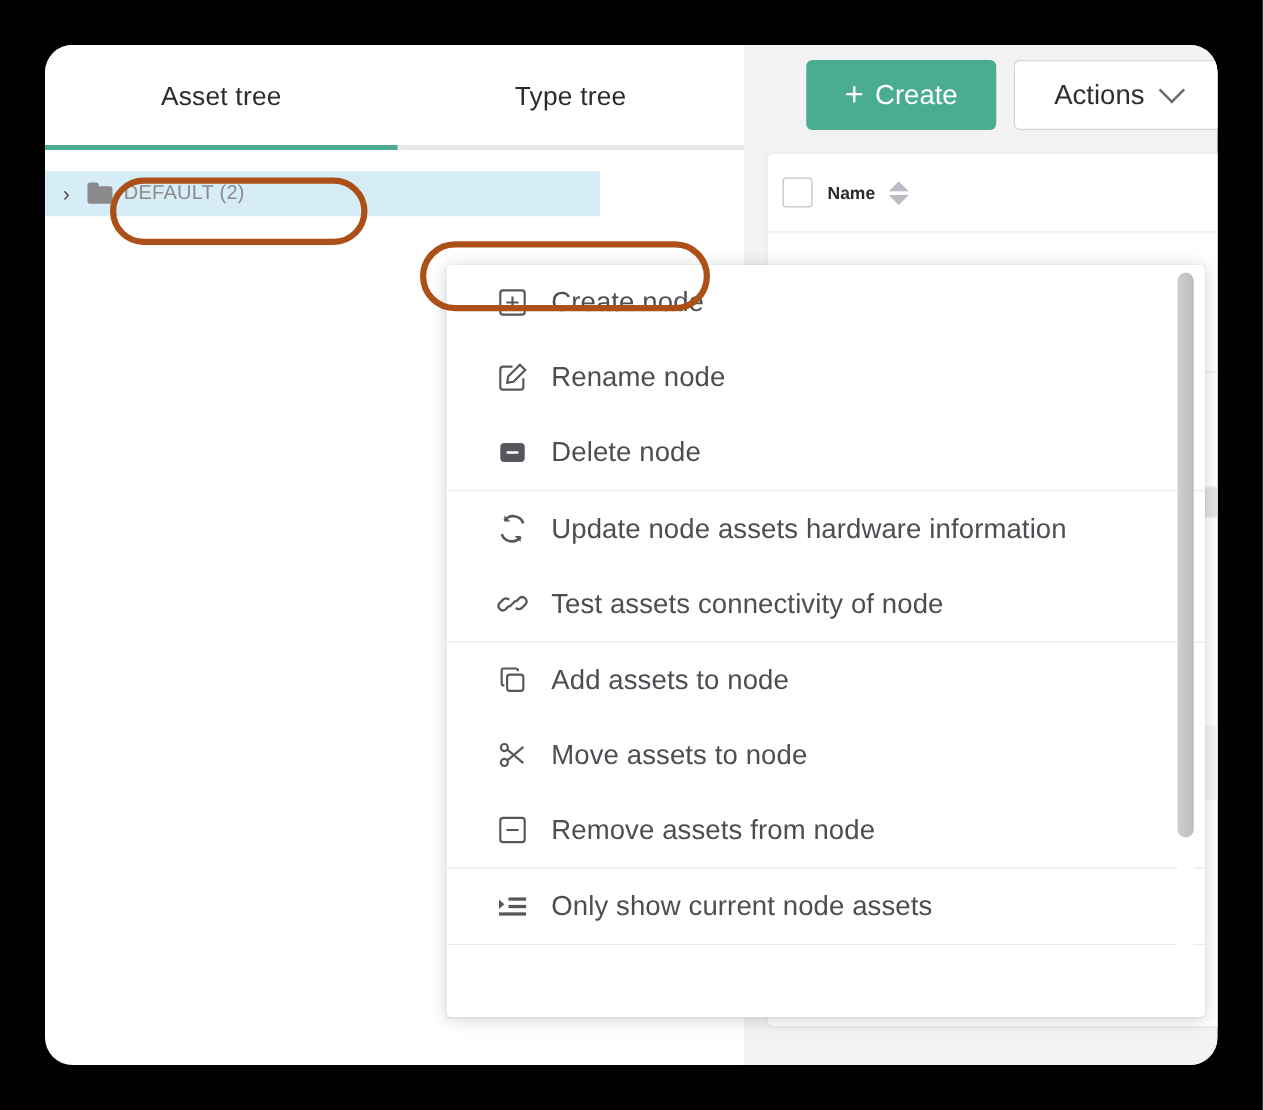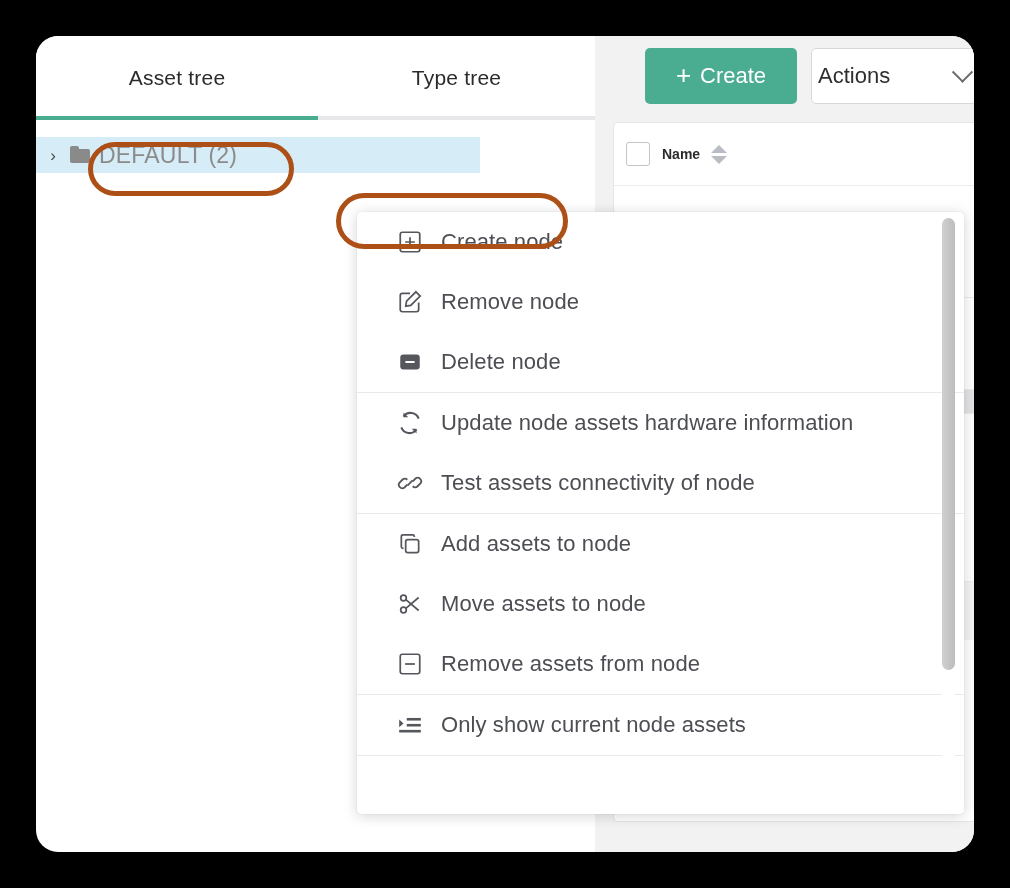--- a/index.html
+++ b/index.html
@@ -112,21 +112,21 @@
   }
   .tree-folder-icon::after {
     content: "";
     position: absolute;
     left: 0; top: 0px;
     width: 9px; height: 5px;
     background: #8a8a8a;
     border-radius: 2px 2px 0 0;
   }
   .tree-label {
-    font-size: 23px;
+    font-size: 16px;
     color: #8b8b8b;
     letter-spacing: .2px;
     white-space: nowrap;
     text-align: right;
   }
 
   
   .right-panel {
     position: absolute;
     left: 559px;
@@ -171,21 +171,21 @@
     top: 12px;
     width: 166px;
     height: 56px;
     background: #ffffff;
     border: 1px solid #d8d8d8;
     border-radius: 5px;
     color: #2f2f2f;
     font-size: 22px;
     display: flex;
     align-items: center;
-    justify-content: space-between;
+    justify-content: center;
     gap: 14px;
     cursor: pointer;
     user-select: none;
     box-sizing: border-box;
     font-family: "Liberation Sans", sans-serif;
   }
   .chev {
     display: inline-block;
     width: 13px; height: 13px;
     border-right: 2px solid #6b6b6b;
@@ -412,21 +412,21 @@
           </span>
           <span class="menu-label">Create node</span>
         </div>
         <div class="menu-item">
           <span class="menu-icon">
             <svg width="26" height="26" viewBox="0 0 24 24" fill="none" stroke="#55575c" stroke-width="1.6">
               <path d="M20 12.5V19a2 2 0 0 1-2 2H5a2 2 0 0 1-2-2V6a2 2 0 0 1 2-2h7"></path>
               <path d="M17.5 2.6l3.9 3.9-8.7 8.7-4.6.7.7-4.6z" fill="none"></path>
             </svg>
           </span>
-          <span class="menu-label">Remove node</span>
+          <span class="menu-label">Rename node</span>
         </div>
         <div class="menu-item">
           <span class="menu-icon">
             <svg width="26" height="26" viewBox="0 0 24 24">
               <rect x="3" y="5" width="18" height="14" rx="3" fill="#55575c"></rect>
               <rect x="7.5" y="11" width="9" height="2" rx="1" fill="#ffffff"></rect>
             </svg>
           </span>
           <span class="menu-label">Delete node</span>
         </div>

